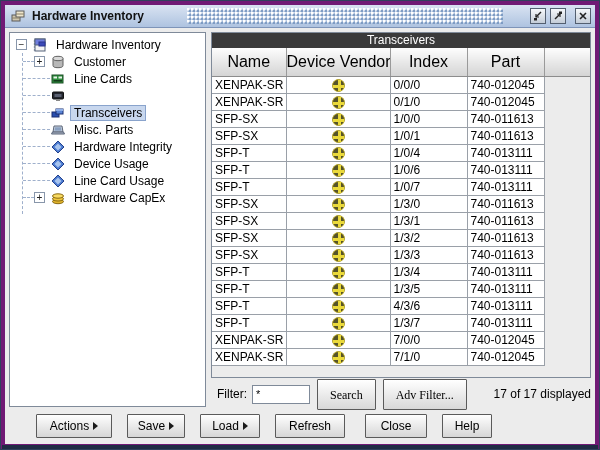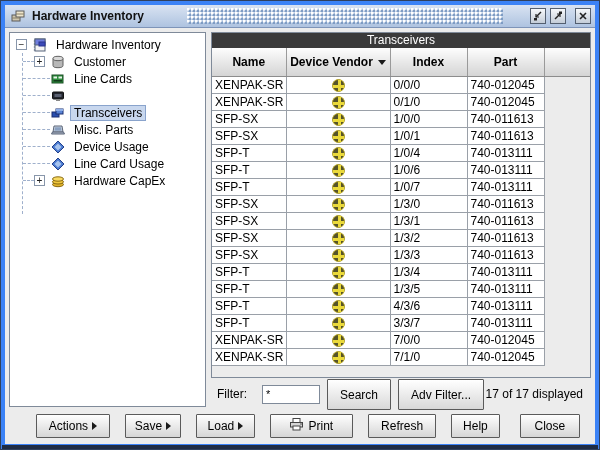--- a/index.html
+++ b/index.html
@@ -1,21 +1,21 @@
 <!DOCTYPE html>
 <html><head>
 <meta charset="utf-8">
 <style>
   * { margin:0; padding:0; box-sizing:border-box; }
   html,body { width:600px; height:450px; font-family:"Liberation Sans", sans-serif; }
   body { background:#fff; }
 
   .window {
     position:relative; width:600px; height:450px;
-    border:1px solid #30405c; background:#3b82f6;
+    border:1px solid #30405c; background:#701a75;
     overflow:hidden;
   }
   .window::after {
     content:''; position:absolute; left:1px; right:1px; bottom:0; height:4px;
     background:#1f2c44;
   }
 
   
   .titlebar {
     position:absolute; left:4px; right:4px; top:4px; height:23px;
@@ -84,21 +84,21 @@
   .table-panel {
     position:absolute; left:206px; top:4px; width:380px; height:346px;
     background:#ececec; border:1px solid #7f8a99; overflow:hidden;
   }
   .tbl-caption {
     height:15px; line-height:15px; background:#3a3a3a; color:#fff;
     text-align:center; font-size:12px;
   }
   table.grid { border-collapse:collapse; table-layout:fixed; width:100%; }
   table.grid th {
-    height:28px; font-size:12px; font-weight:bold; color:#000;
+    height:28px; font-size:16px; font-weight:normal; color:#000;
     background:linear-gradient(#fdfdfd,#d4d4d4);
     border-right:1px solid #9a9a9a; border-bottom:1px solid #8c8c8c;
     text-align:center; overflow:hidden; white-space:nowrap;
   }
   table.grid th.filler { border-right:none; }
   table.grid td {
     height:17px; font-size:12px; color:#000; background:#fff;
     border-right:1px solid #9aa0a8; border-bottom:1px solid #9aa0a8;
     padding:0 3px; overflow:hidden; white-space:nowrap;
   }
@@ -115,32 +115,32 @@
     vertical-align:middle;
   }
   .vicon .vh { position:absolute; left:0; right:0; top:5px; height:3px; background:#ead93a; }
   .vicon .vv { position:absolute; top:0; bottom:0; left:5px; width:3px; background:#ead93a; }
 
   
   .filter-bar {
     position:absolute; left:206px; width:380px; top:352px; height:28px;
     display:flex; align-items:center; font-size:12px; color:#000;
   }
-  .filter-label { margin-left:6px; margin-right:15px; }
+  .filter-label { margin-left:6px; margin-right:5px; }
   .filter-input {
     width:58px; height:19px; border:1px solid #7f8a99; background:#fff;
     font-family:"Liberation Sans", sans-serif; font-size:11px; padding:0 3px;
   }
   .sm-btn {
     height:31px; margin-left:7px; padding:8px 12px; font-size:12px;
-    font-family:Liberation Sans, sans-serif;
+    font-family:Liberation Serif, serif;
     background:linear-gradient(#ffffff,#d8d8d8); border:1px solid #5a5a5a;
     border-radius:1px; color:#000; cursor:default;
   }
-  .row-status { margin-left:auto; margin-right:8px; font-size:12px; }
+  .row-status { margin-left:auto; margin-right:0; font-size:12px; }
 
   
   .button-bar {
     position:absolute; left:0; right:0; bottom:3px; height:30px;
     display:flex; align-items:center; padding-left:31px;
   }
   .fbtn {
     height:24px; margin-right:15px; font-size:12px;
     font-family:"Liberation Sans", sans-serif;
     background:linear-gradient(#fefefe,#d6d6d6); border:1px solid #5a5a5a;
@@ -256,20 +256,30 @@
         <div class="tree-row l1 nt">
           <span class="toggle empty"></span>
           <span class="ticon">
             <svg width="16" height="16" viewBox="0 0 16 16">
               <path d="M4 4 h8 l1 6 h-10 z" fill="#cfd6e0" stroke="#5a6578"></path>
               <path d="M5 5.2 h6 l0.6 3.6 h-7.2 z" fill="#8aa0c0"></path>
               <path d="M2.5 10 h11 l1 2 h-13 z" fill="#aab4c4" stroke="#5a6578"></path>
             </svg>
           </span>
           <span class="tlabel">Misc. Parts</span>
+        </div>
+        <div class="tree-row l1 nt">
+          <span class="toggle empty"></span>
+          <span class="ticon">
+            <svg width="16" height="16" viewBox="0 0 16 16">
+              <path d="M8 2 L14 8 L8 14 L2 8 Z" fill="#4a7ad0" stroke="#24418c"></path>
+              <path d="M8 4.5 L11.5 8 L8 11.5 L4.5 8 Z" fill="#a8c4ee"></path>
+            </svg>
+          </span>
+          <span class="tlabel">Hardware Integrity</span>
         </div>
         <div class="tree-row l1 nt">
           <span class="toggle empty"></span>
           <span class="ticon">
             <svg width="16" height="16" viewBox="0 0 16 16">
               <path d="M8 2 L14 8 L8 14 L2 8 Z" fill="#4a7ad0" stroke="#24418c"></path>
               <path d="M8 4.5 L11.5 8 L8 11.5 L4.5 8 Z" fill="#a8c4ee"></path>
             </svg>
           </span>
           <span class="tlabel">Device Usage</span>
@@ -420,21 +430,21 @@
             <tr>
               <td>SFP-T</td>
               <td class="vendor"><span class="vicon"><span class="vh"></span><span class="vv"></span></span></td>
               <td>4/3/6</td>
               <td>740-013111</td>
               <td class="filler"></td>
             </tr>
             <tr>
               <td>SFP-T</td>
               <td class="vendor"><span class="vicon"><span class="vh"></span><span class="vv"></span></span></td>
-              <td>3/3/7</td>
+              <td>1/3/7</td>
               <td>740-013111</td>
               <td class="filler"></td>
             </tr>
             <tr>
               <td>XENPAK-SR</td>
               <td class="vendor"><span class="vicon"><span class="vh"></span><span class="vv"></span></span></td>
               <td>7/0/0</td>
               <td>740-012045</td>
               <td class="filler"></td>
             </tr>
@@ -463,36 +473,25 @@
           <span class="marrow"></span>
       </button>
       <button class="fbtn" style="width:58px">
         <span>Save</span>
           <span class="marrow"></span>
       </button>
       <button class="fbtn" style="width:60px">
         <span>Load</span>
           <span class="marrow"></span>
       </button>
-      <button class="fbtn" style="width:86px">
-        <span>
-          <svg width="15" height="13" viewBox="0 0 15 13">
-            <rect x="4" y="0.5" width="7" height="4" fill="#fff" stroke="#444"></rect>
-            <rect x="1.5" y="4.5" width="12" height="4.5" fill="#d6d6d6" stroke="#444"></rect>
-            <rect x="4" y="8" width="7" height="4" fill="#fff" stroke="#444"></rect>
-            <circle cx="12" cy="6" r="0.8" fill="#444"></circle>
-          </svg>
-        </span>
-        <span>Print</span>
-      </button>
       <button class="fbtn" style="width:70px">
         <span>Refresh</span>
       </button>
+      <button class="fbtn gap" style="width:62px">
+        <span>Close</span>
+      </button>
       <button class="fbtn" style="width:50px">
         <span>Help</span>
       </button>
-      <button class="fbtn gap" style="width:62px">
-        <span>Close</span>
-      </button>
     </div>
 
   </div>
 </div>
 
 </body></html>

